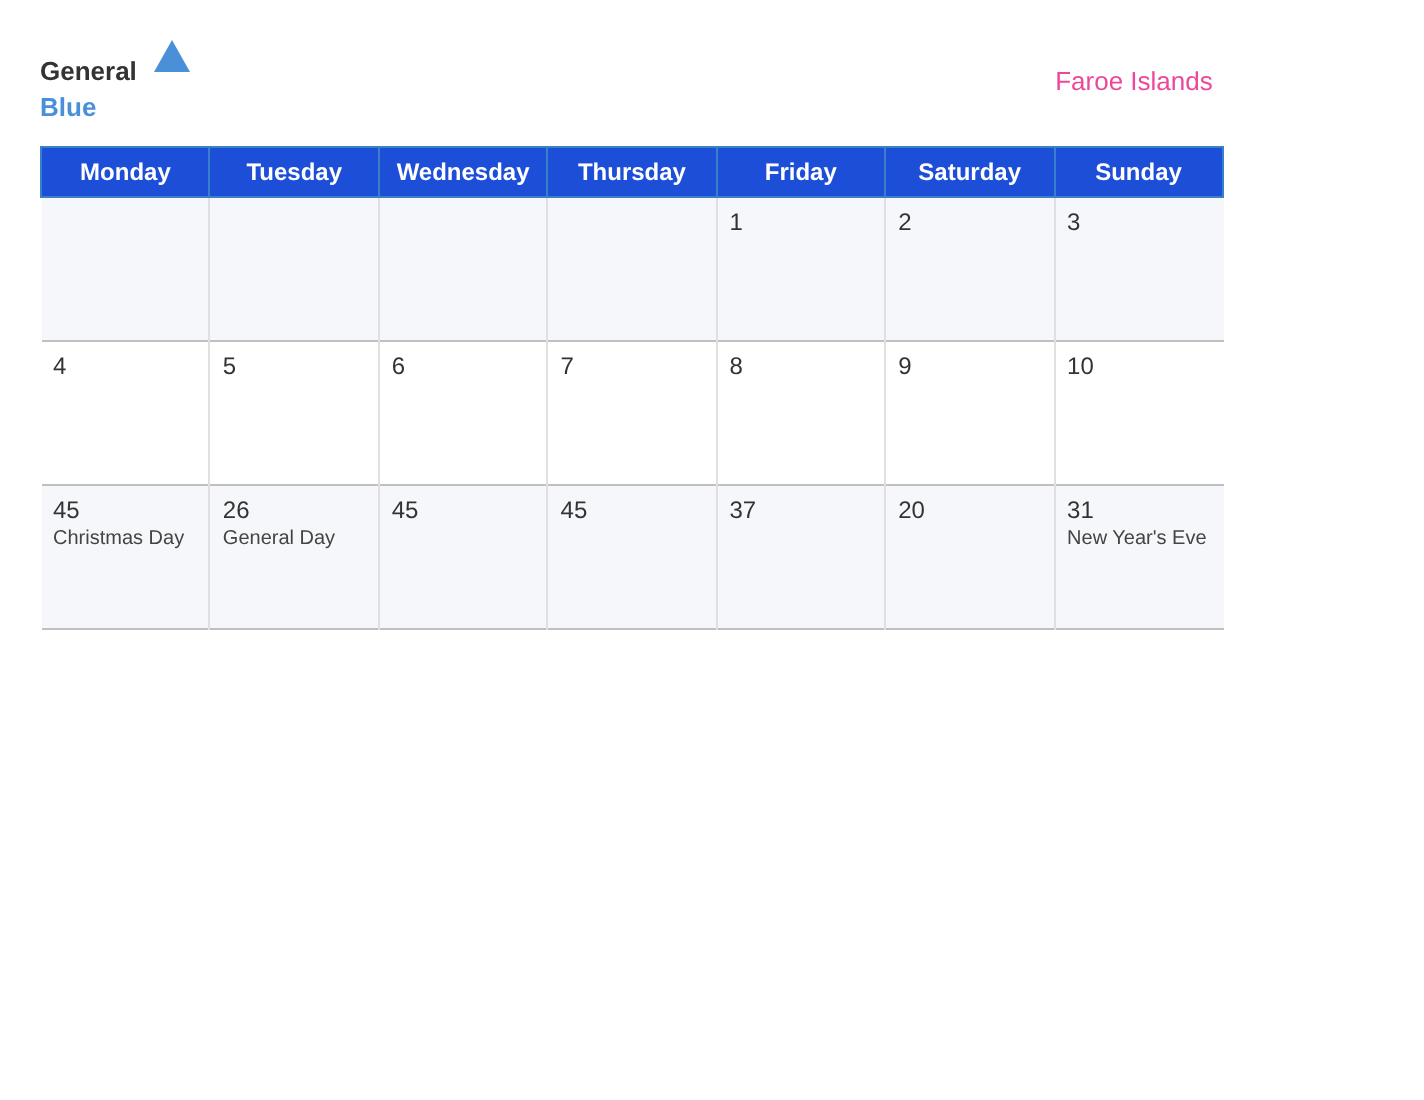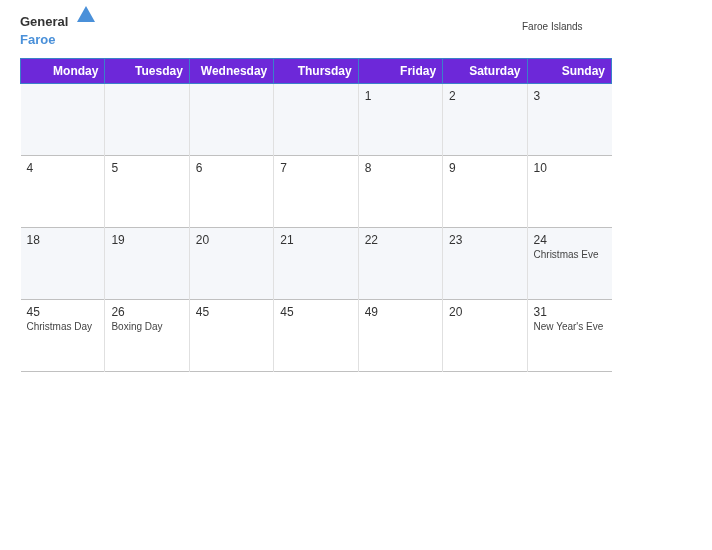--- a/index.html
+++ b/index.html
@@ -7,21 +7,21 @@
       font-family: Arial, sans-serif;
       background: #fff;
       width: 712px;
       height: 550px;
       overflow: hidden;
     }
     .page {
       width: 632px;
       height: 550px;
       background: #fff;
-      padding: 4px 20px 12px 20px;
+      padding: 18px 20px 12px 20px;
     }
     .header {
       display: flex;
       align-items: center;
       justify-content: space-between;
       margin-bottom: 10px;
     }
     .logo {
       display: flex;
       align-items: center;
@@ -44,36 +44,36 @@
       margin-left: 2px;
     }
     .month-title {
       font-size: 32px;
       color: #333;
       font-weight: normal;
       text-align: center;
       flex: 1;
     }
     .region {
-      font-size: 10px;
-      color: #404040;
-      text-align: left;
+      font-size: 13px;
+      color: #ec4899;
+      text-align: center;
       min-width: 90px;
     }
     .calendar {
       width: 100%;
       border-collapse: collapse;
     }
     .calendar thead tr th {
-      background: #6d28d9;
+      background: #1d4ed8;
       color: #fff;
       font-size: 12px;
       font-weight: bold;
       padding: 5px 6px;
-      text-align: right;
+      text-align: center;
       border: 1px solid #3a80c9;
     }
     .calendar tbody tr {
       border-bottom: 1px solid #c0c0c0;
     }
     .calendar tbody tr td {
       vertical-align: top;
       padding: 5px 6px 20px 6px;
       font-size: 11.5px;
       color: #333;
@@ -107,21 +107,21 @@
 
 <div class="page">
   <div class="header">
     <div class="logo">
       <div>
         <span class="logo-text-general">General</span>
         <svg class="logo-icon" viewBox="0 0 22 22" xmlns="http://www.w3.org/2000/svg">
           <polygon points="11,2 20,18 2,18" fill="#4a90d9"></polygon>
         </svg>
         <br>
-        <span class="logo-text-blue">Faroe</span>
+        <span class="logo-text-blue">Blue</span>
       </div>
     </div>
     <div class="region">Faroe Islands</div>
   </div>
 
   <table class="calendar">
     <thead>
       <tr>
 
       <th>Monday</th>
@@ -168,59 +168,35 @@
           </td>
           <td>
             <span class="day-num">9</span>
           </td>
           <td>
             <span class="day-num">10</span>
           </td>
         </tr>
         <tr>
           <td>
-            <span class="day-num">18</span>
-          </td>
-          <td>
-            <span class="day-num">19</span>
-          </td>
-          <td>
-            <span class="day-num">20</span>
-          </td>
-          <td>
-            <span class="day-num">21</span>
-          </td>
-          <td>
-            <span class="day-num">22</span>
-          </td>
-          <td>
-            <span class="day-num">23</span>
-          </td>
-          <td>
-            <span class="day-num">24</span>
-            <span class="event">Christmas Eve</span>
-          </td>
-        </tr>
-        <tr>
-          <td>
             <span class="day-num">45</span>
             <span class="event">Christmas Day</span>
           </td>
           <td>
             <span class="day-num">26</span>
-            <span class="event">Boxing Day</span>
+            <span class="event">General Day</span>
           </td>
           <td>
             <span class="day-num">45</span>
           </td>
           <td>
             <span class="day-num">45</span>
           </td>
           <td>
-            <span class="day-num">49</span>
+            <span class="day-num">37</span>
           </td>
           <td>
             <span class="day-num">20</span>
           </td>
           <td>
             <span class="day-num">31</span>
             <span class="event">New Year's Eve</span>
           </td>
         </tr>
       </tbody>

